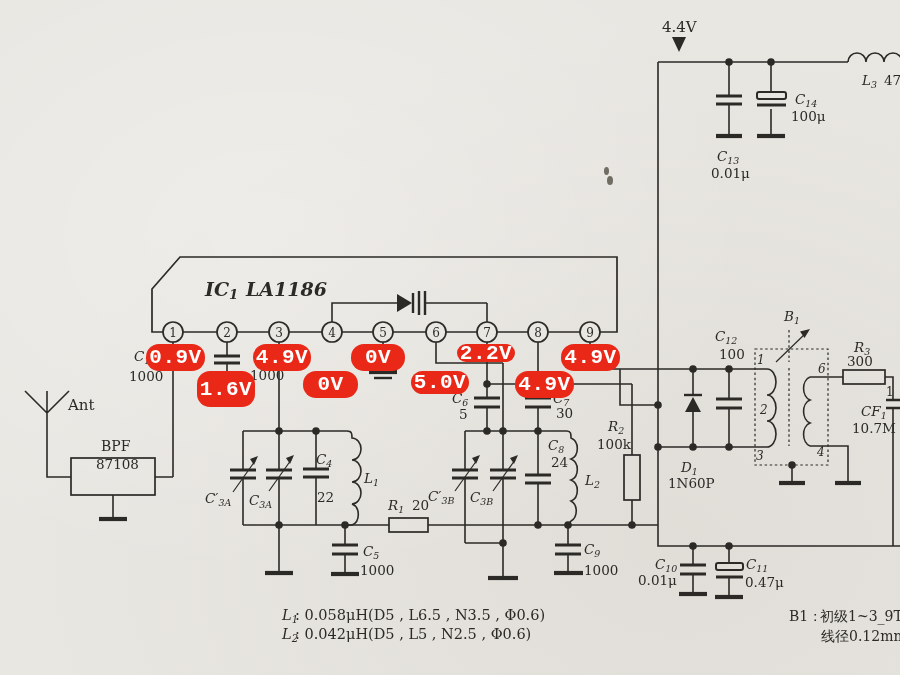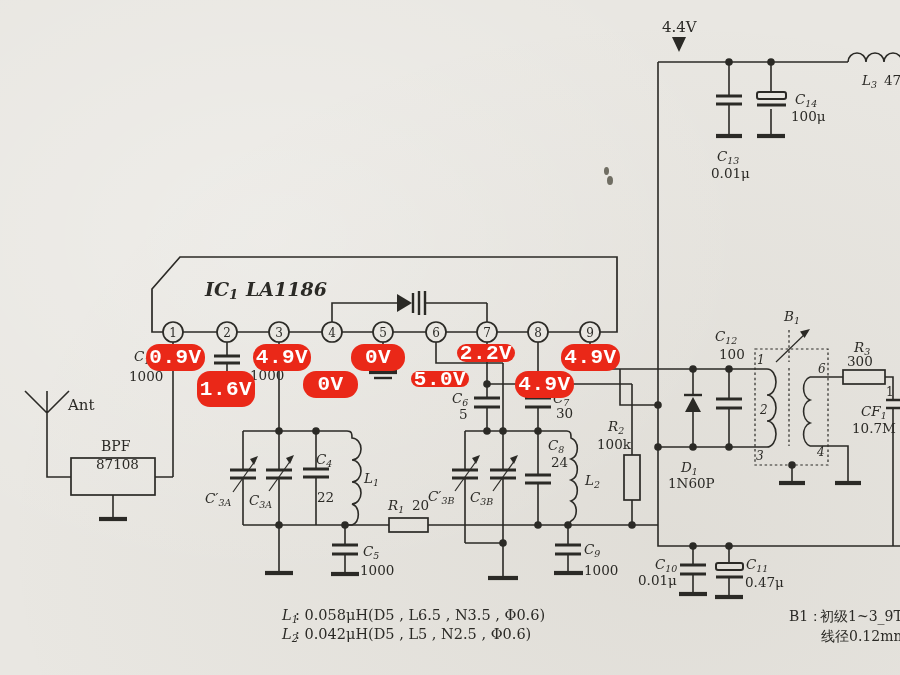--- a/index.html
+++ b/index.html
@@ -309,21 +309,21 @@
     </div>
   <div class="badge" style="left:253px;top:344px;width:58px;height:27px">
       <span>4.9V</span>
     </div>
   <div class="badge" style="left:303px;top:371px;width:55px;height:27px">
       <span>0V</span>
     </div>
   <div class="badge" style="left:351px;top:344px;width:54px;height:27px">
       <span>0V</span>
     </div>
-  <div class="badge" style="left:411px;top:371px;width:58px;height:16px">
+  <div class="badge" style="left:411px;top:371px;width:58px;height:23px">
       <span>5.0V</span>
     </div>
   <div class="badge" style="left:457px;top:344px;width:58px;height:18px">
       <span>2.2V</span>
     </div>
   <div class="badge" style="left:515px;top:371px;width:59px;height:27px">
       <span>4.9V</span>
     </div>
   <div class="badge" style="left:561px;top:344px;width:59px;height:27px">
       <span>4.9V</span>

